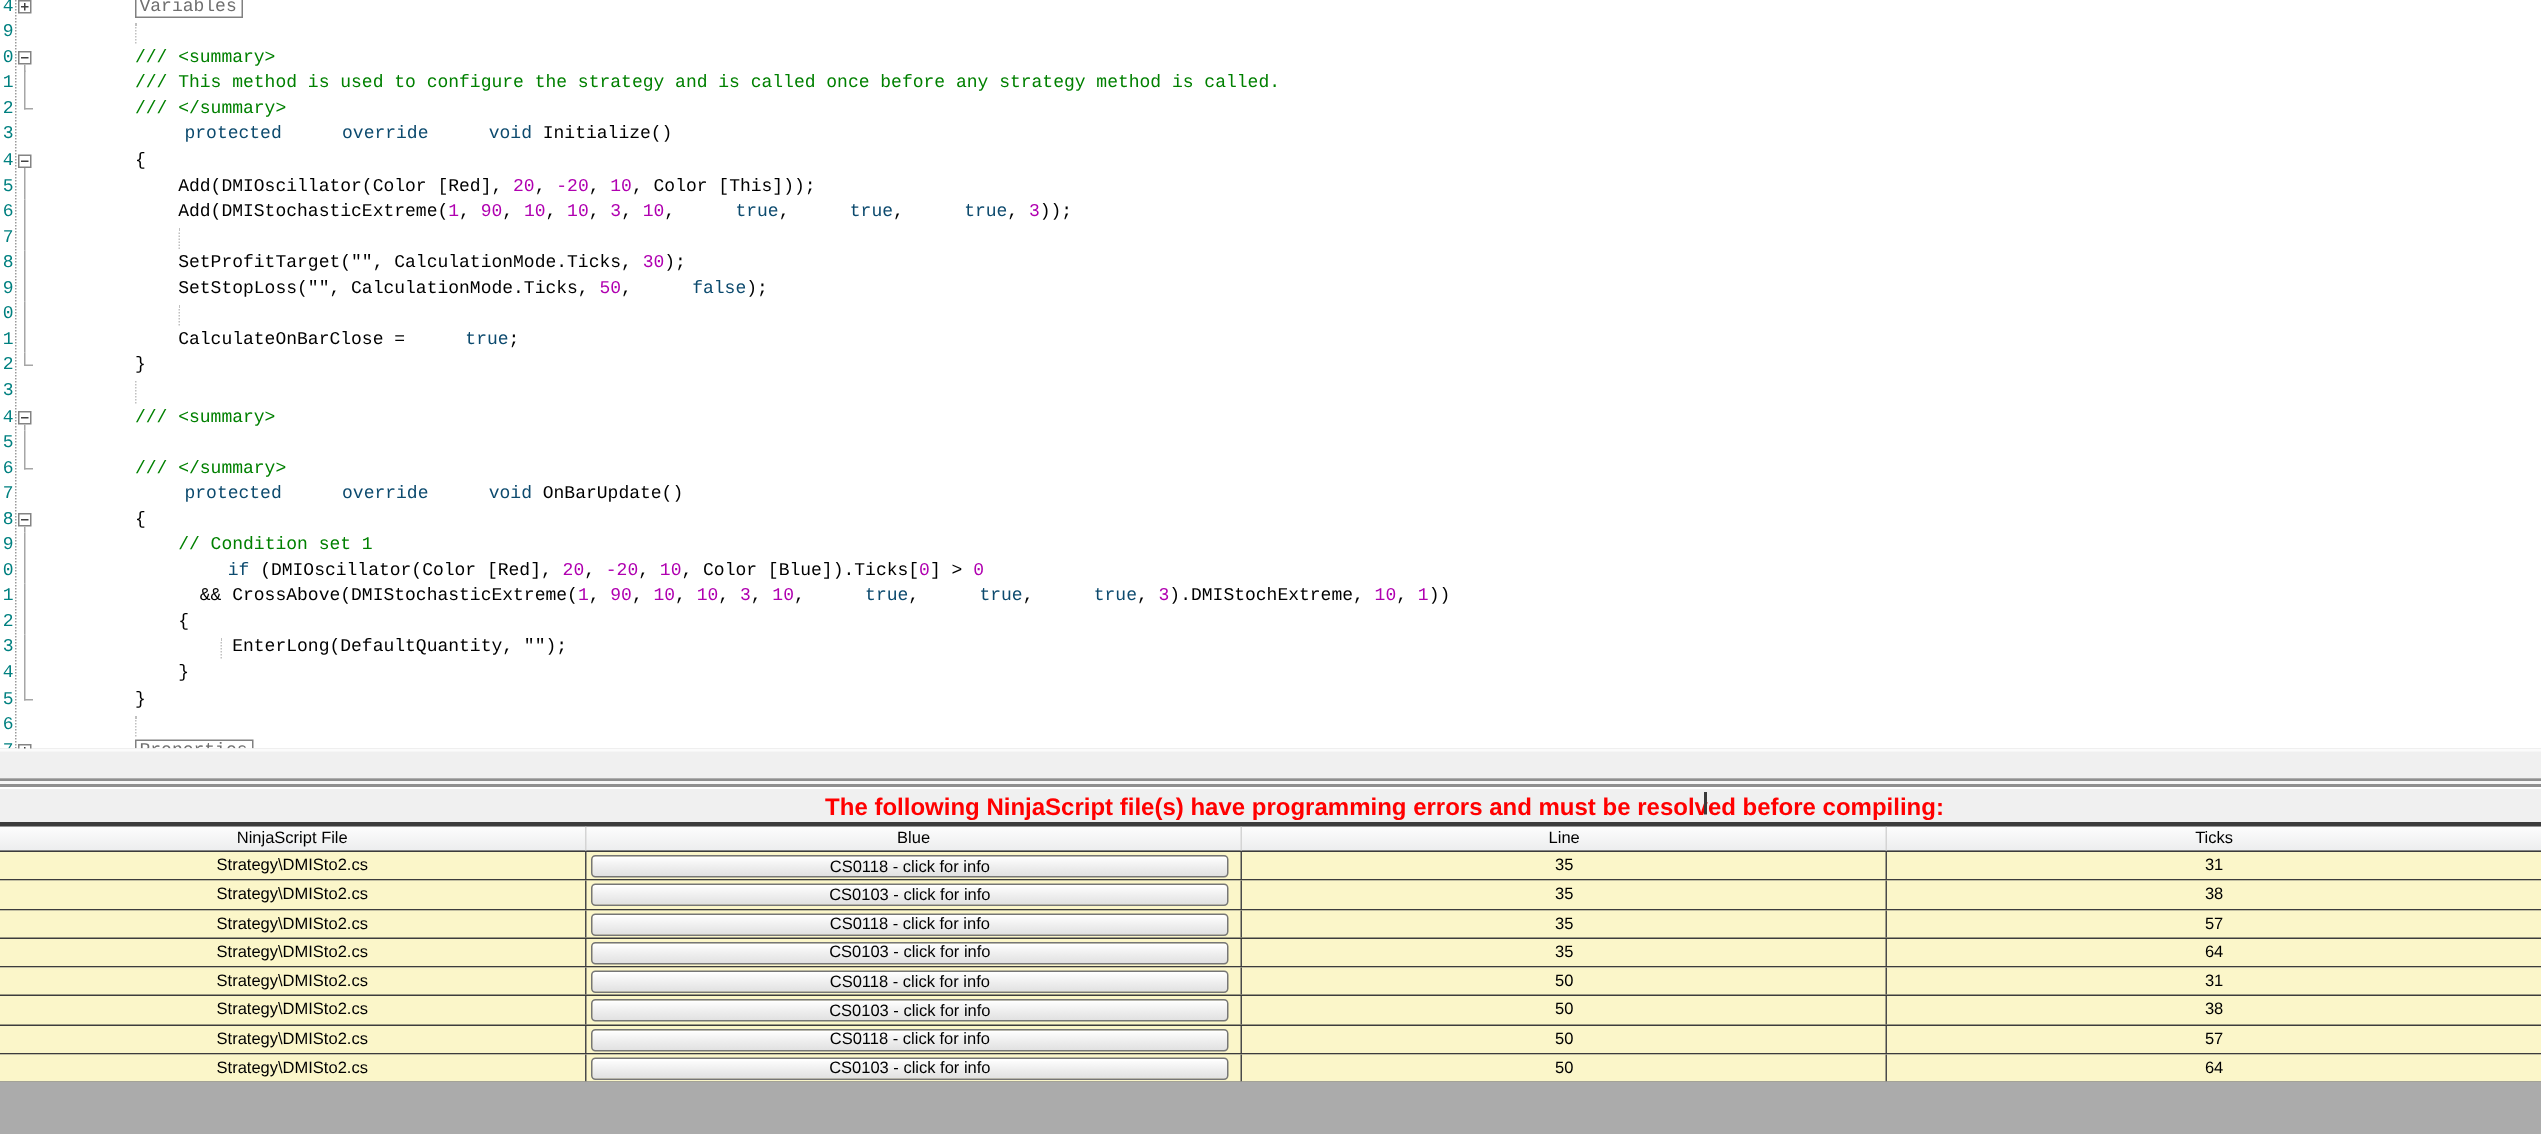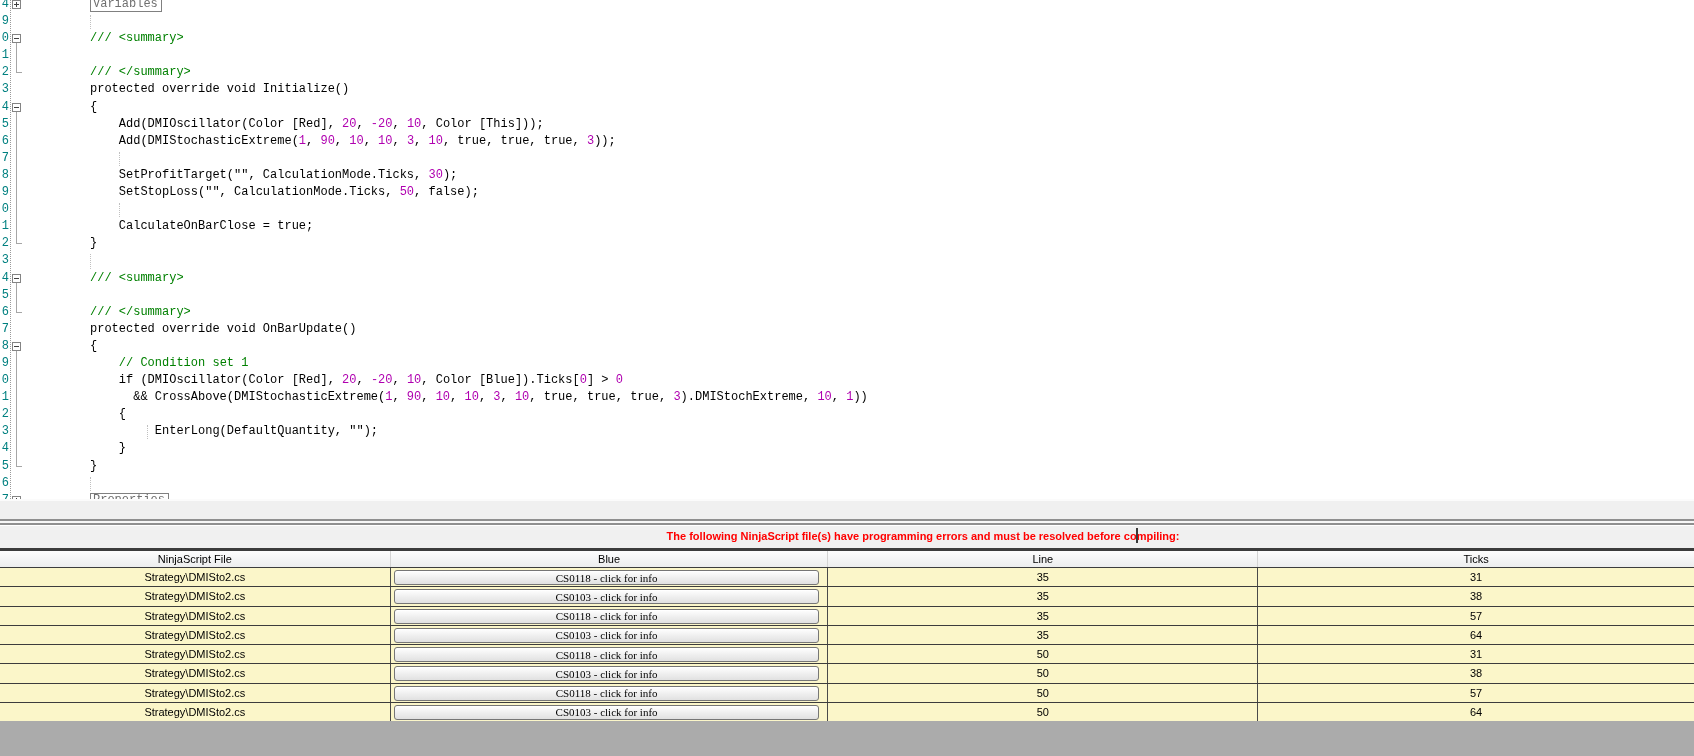--- a/index.html
+++ b/index.html
@@ -6,21 +6,21 @@
   body{width:1694px;height:756px;position:relative;overflow:hidden;background:#ababab;
        font-family:"Liberation Sans",sans-serif;}
 
   
   #editor{position:absolute;left:0;top:0;width:1694px;height:499px;background:#fff;overflow:hidden;}
   #gutter-sep{position:absolute;left:10px;top:0;bottom:0;width:0;border-left:1px dotted #9a9a9a;}
   #code-lines{position:absolute;left:0;top:-4px;right:0;}
   .crow{position:relative;height:17.1px;font:12px/15px "Liberation Mono","DejaVu Sans Mono",monospace;}
   .ln{position:absolute;left:0;top:1px;width:9px;text-align:right;color:#008080;overflow:hidden;}
   .ctext{position:absolute;left:90px;top:1px;white-space:pre;color:#000;}
-  .ctext .k{color:#000000;}
+  .ctext .k{color:#0c4a6e;margin-left:33px;}
   .ctext .c{color:#008000;}
   .ctext .n{color:#b000b0;}
   .cbox{display:inline-block;border:1px solid #808080;background:#fff;color:#6f6f6f;
         padding:0 3px 0 2px;line-height:13px;height:13px;}
   .guide{position:absolute;top:2px;bottom:1px;width:0;border-left:1px dotted #c0c0c0;}
   .fbox{position:absolute;left:12px;top:4px;width:9px;height:9px;box-sizing:border-box;
         border:1px solid #848484;background:#fff;z-index:2;}
   .fbox::before{content:"";position:absolute;left:1px;right:1px;top:3px;height:1px;background:#424242;}
   .fbox.plus::after{content:"";position:absolute;top:1px;bottom:1px;left:3px;width:1px;background:#424242;}
   .fline{position:absolute;left:16px;top:0;height:17.1px;width:1px;background:#a6a6a6;}
@@ -29,41 +29,41 @@
   .ftick{position:absolute;left:16px;top:8px;width:6px;height:1px;background:#a6a6a6;}
 
   
   #strip-top{position:absolute;left:0;top:499px;width:1694px;height:20px;background:#f0f0f0;
              border-top:2px solid #fbfbfb;box-sizing:border-box;}
   #splitter{position:absolute;left:0;top:519px;width:1694px;height:7px;
             background:linear-gradient(#8f8f8f 0,#8f8f8f 2px,#f6f6f6 2px,#f6f6f6 4px,
                         #8f8f8f 4px,#8f8f8f 6px,#ffffff 6px,#ffffff 7px);}
   #msg-strip{position:absolute;left:0;top:526px;width:1694px;height:22px;background:#f0f0f0;}
   #error-message{position:absolute;left:923px;top:4px;transform:translateX(-50%);
-                 white-space:nowrap;font-size:11px;font-weight:bold;color:#ff0000;}
+                 white-space:nowrap;font-size:16px;font-weight:bold;color:#ff0000;}
   #text-cursor{position:absolute;left:1136px;top:2px;width:2px;height:15px;background:#3a3a3a;}
 
   
   #error-table{position:absolute;left:0;top:548px;width:1694px;border-top:3px solid #3c3c3c;overflow:hidden;}
   #thead{display:flex;height:16px;background:linear-gradient(#fdfdfd,#ecedee);
          border-bottom:1px solid #3c3c3c;box-sizing:content-box;}
   .hcell{display:flex;align-items:center;justify-content:center;font-size:11px;color:#000;
          box-sizing:border-box;border-left:1px solid #d4d4d4;}
   .hcell:first-child{border-left:none;}
   .trow{display:flex;height:19.25px;background:#fbf6c9;border-bottom:1px solid #3c3c3c;box-sizing:border-box;}
   .tcell{display:flex;align-items:center;justify-content:center;font-size:11px;color:#000;
          box-sizing:border-box;border-left:1px solid #4a4a4a;}
   .tcell:first-child{border-left:none;}
   .c1{width:430px;} .c2{width:483px;} .c3{width:474px;} .c4{width:482px;}
   .code-btn{flex:1;margin:2px 8px 1px 3px;height:15px;box-sizing:border-box;
             border:1px solid #767676;border-radius:3px;
             background:linear-gradient(#ffffff,#f1f1f1 45%,#e1e1e1);
             box-shadow:inset 0 1px 0 #ffffff;
             display:flex;align-items:center;justify-content:center;
-            font-size:11px;color:#000;cursor:pointer;font-family:Liberation Serif, serif;}
+            font-size:11px;color:#000;cursor:pointer;}
   #bottom-gray{position:absolute;left:0;top:721px;width:1694px;height:35px;background:#ababab;}
 </style>
 </head>
 <body>
 
 <div id="editor">
   <div id="gutter-sep"></div>
   <div id="code-lines">
       <div class="crow">
         <span class="ln">4</span>
@@ -77,20 +77,21 @@
       </div>
       <div class="crow">
         <span class="ln">0</span>
         <span class="fbox minus"></span>
         <span class="fline below"></span>
         <span class="ctext"><span class="c">/// &lt;summary&gt;</span></span>
       </div>
       <div class="crow">
         <span class="ln">1</span>
         <span class="fline"></span>
+        <span class="ctext"><span class="c">/// This method is used to configure the strategy and is called once before any strategy method is called.</span></span>
       </div>
       <div class="crow">
         <span class="ln">2</span>
         <span class="fline half"></span>
         <span class="ftick"></span>
         <span class="ctext"><span class="c">/// &lt;/summary&gt;</span></span>
       </div>
       <div class="crow">
         <span class="ln">3</span>
         <span class="ctext"><span class="k">protected</span><span> </span><span class="k">override</span><span> </span><span class="k">void</span><span> Initialize()</span></span>

